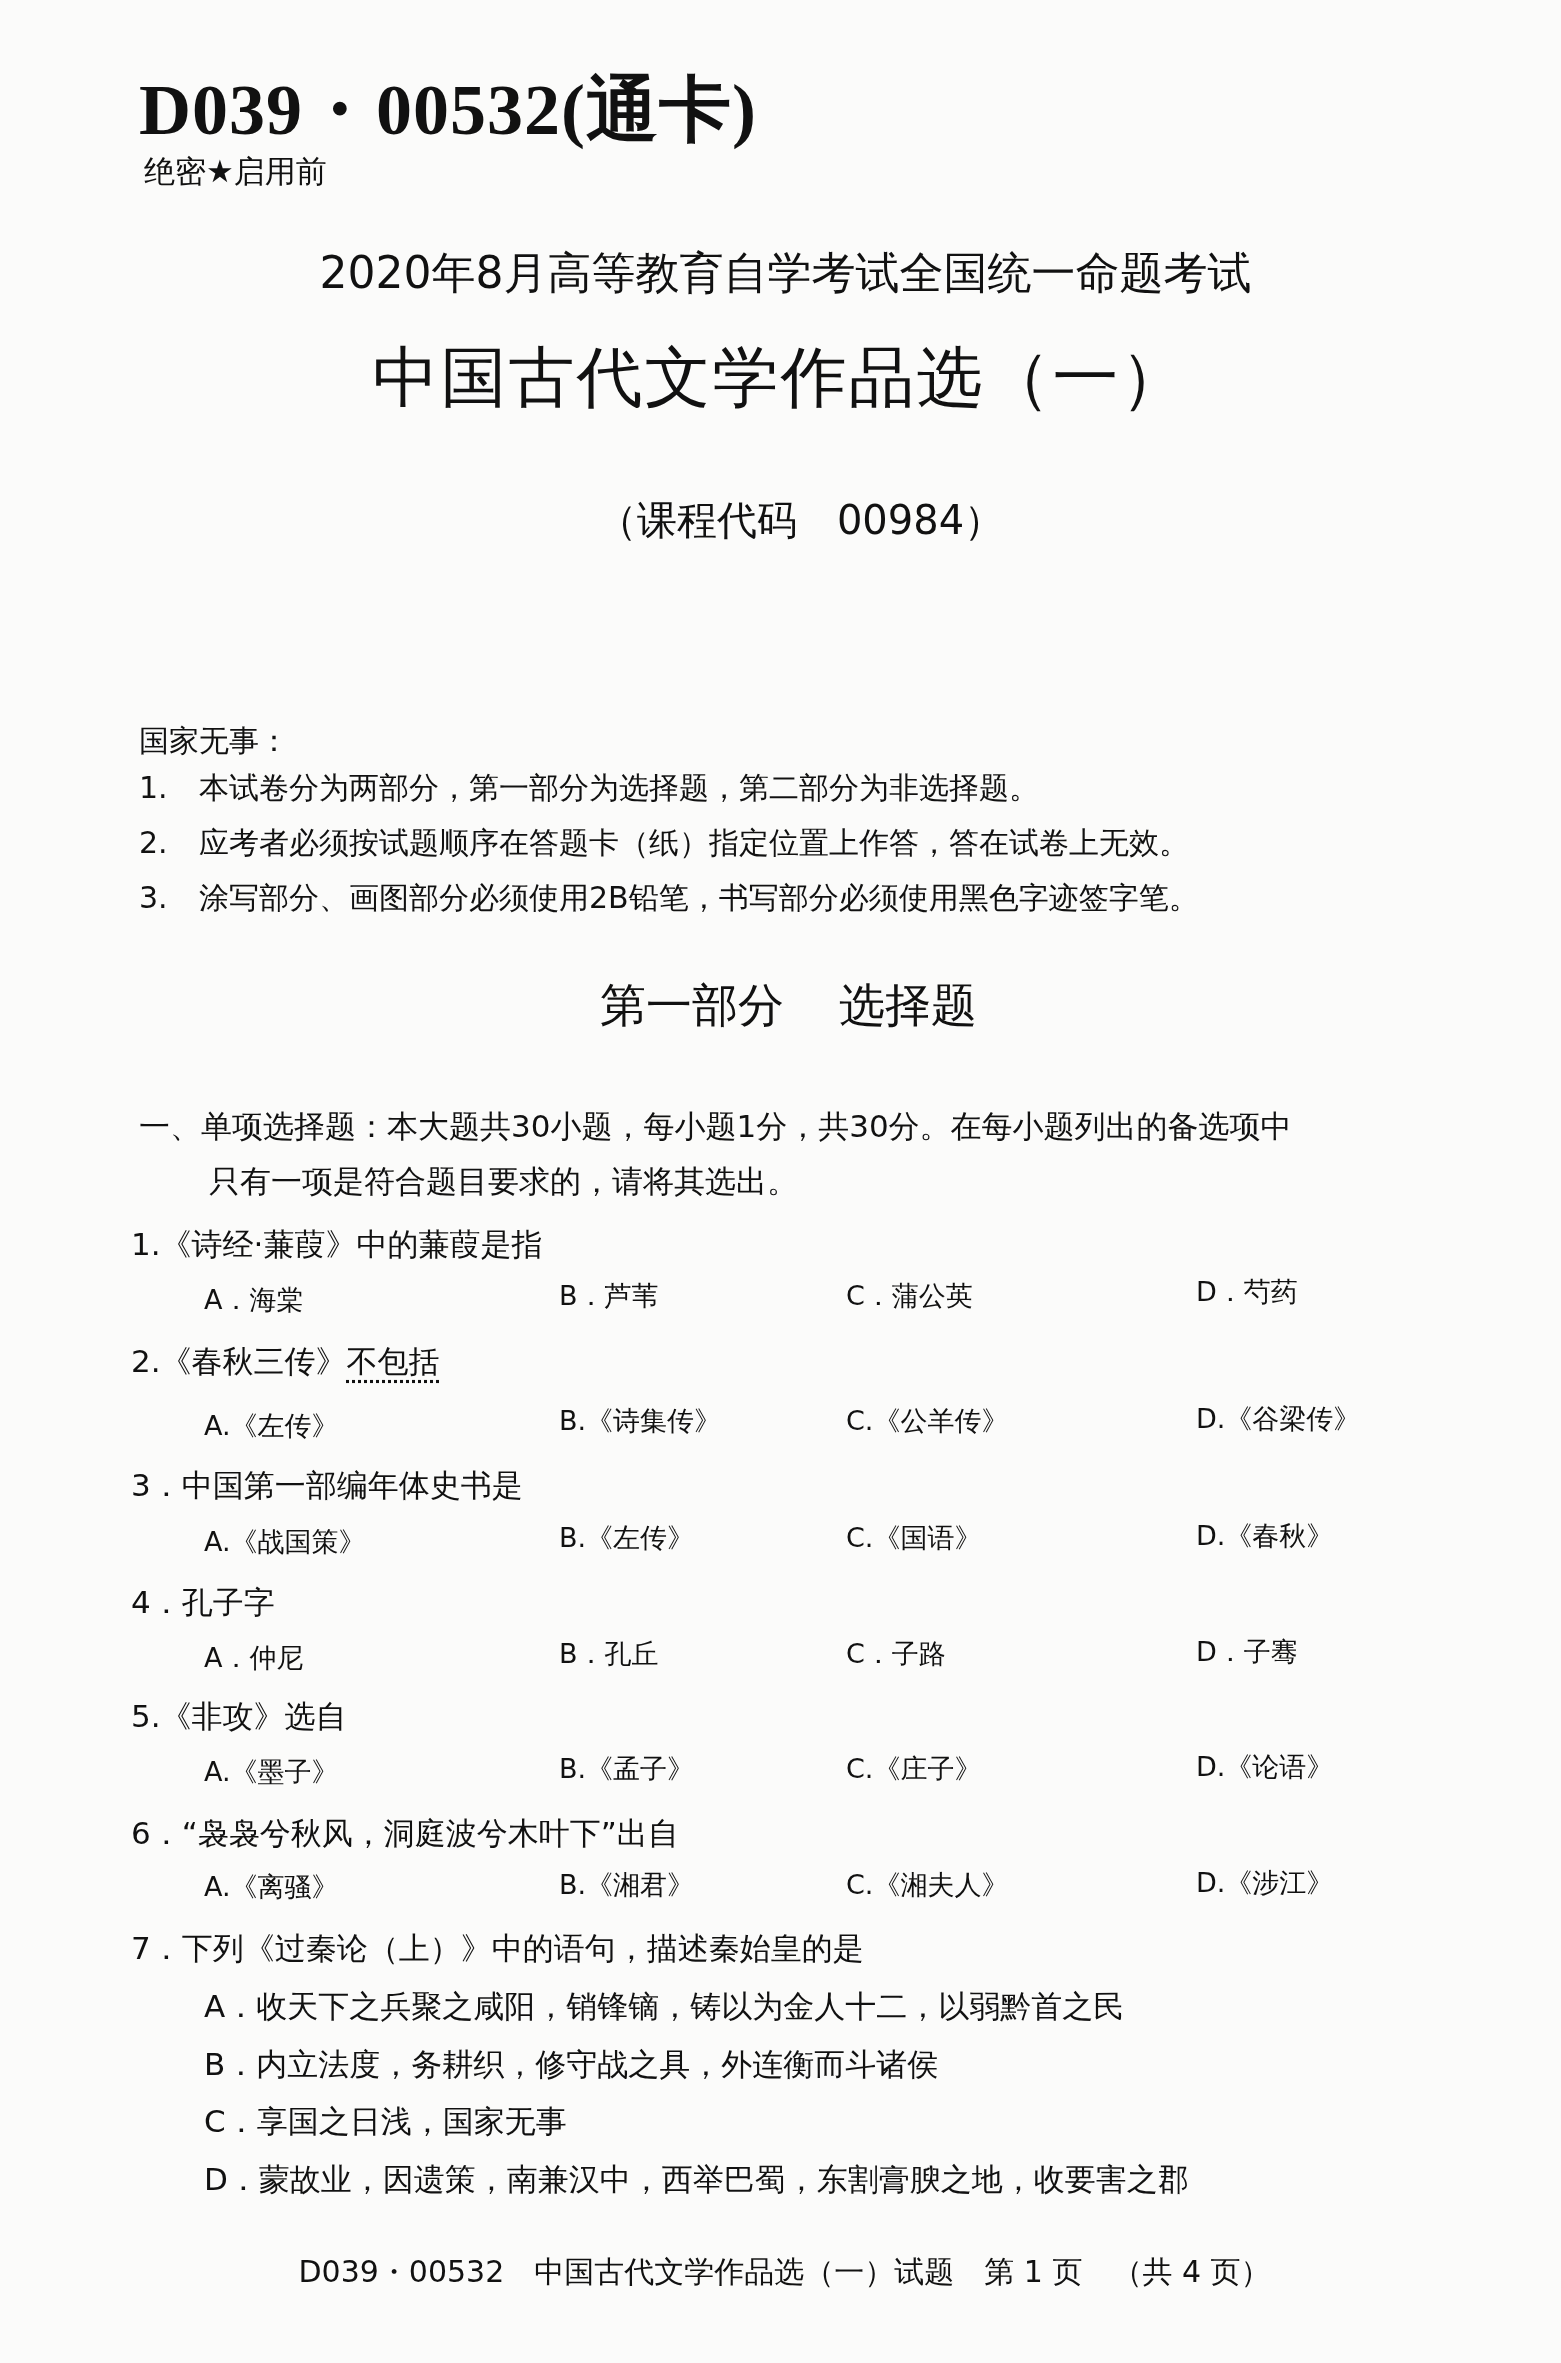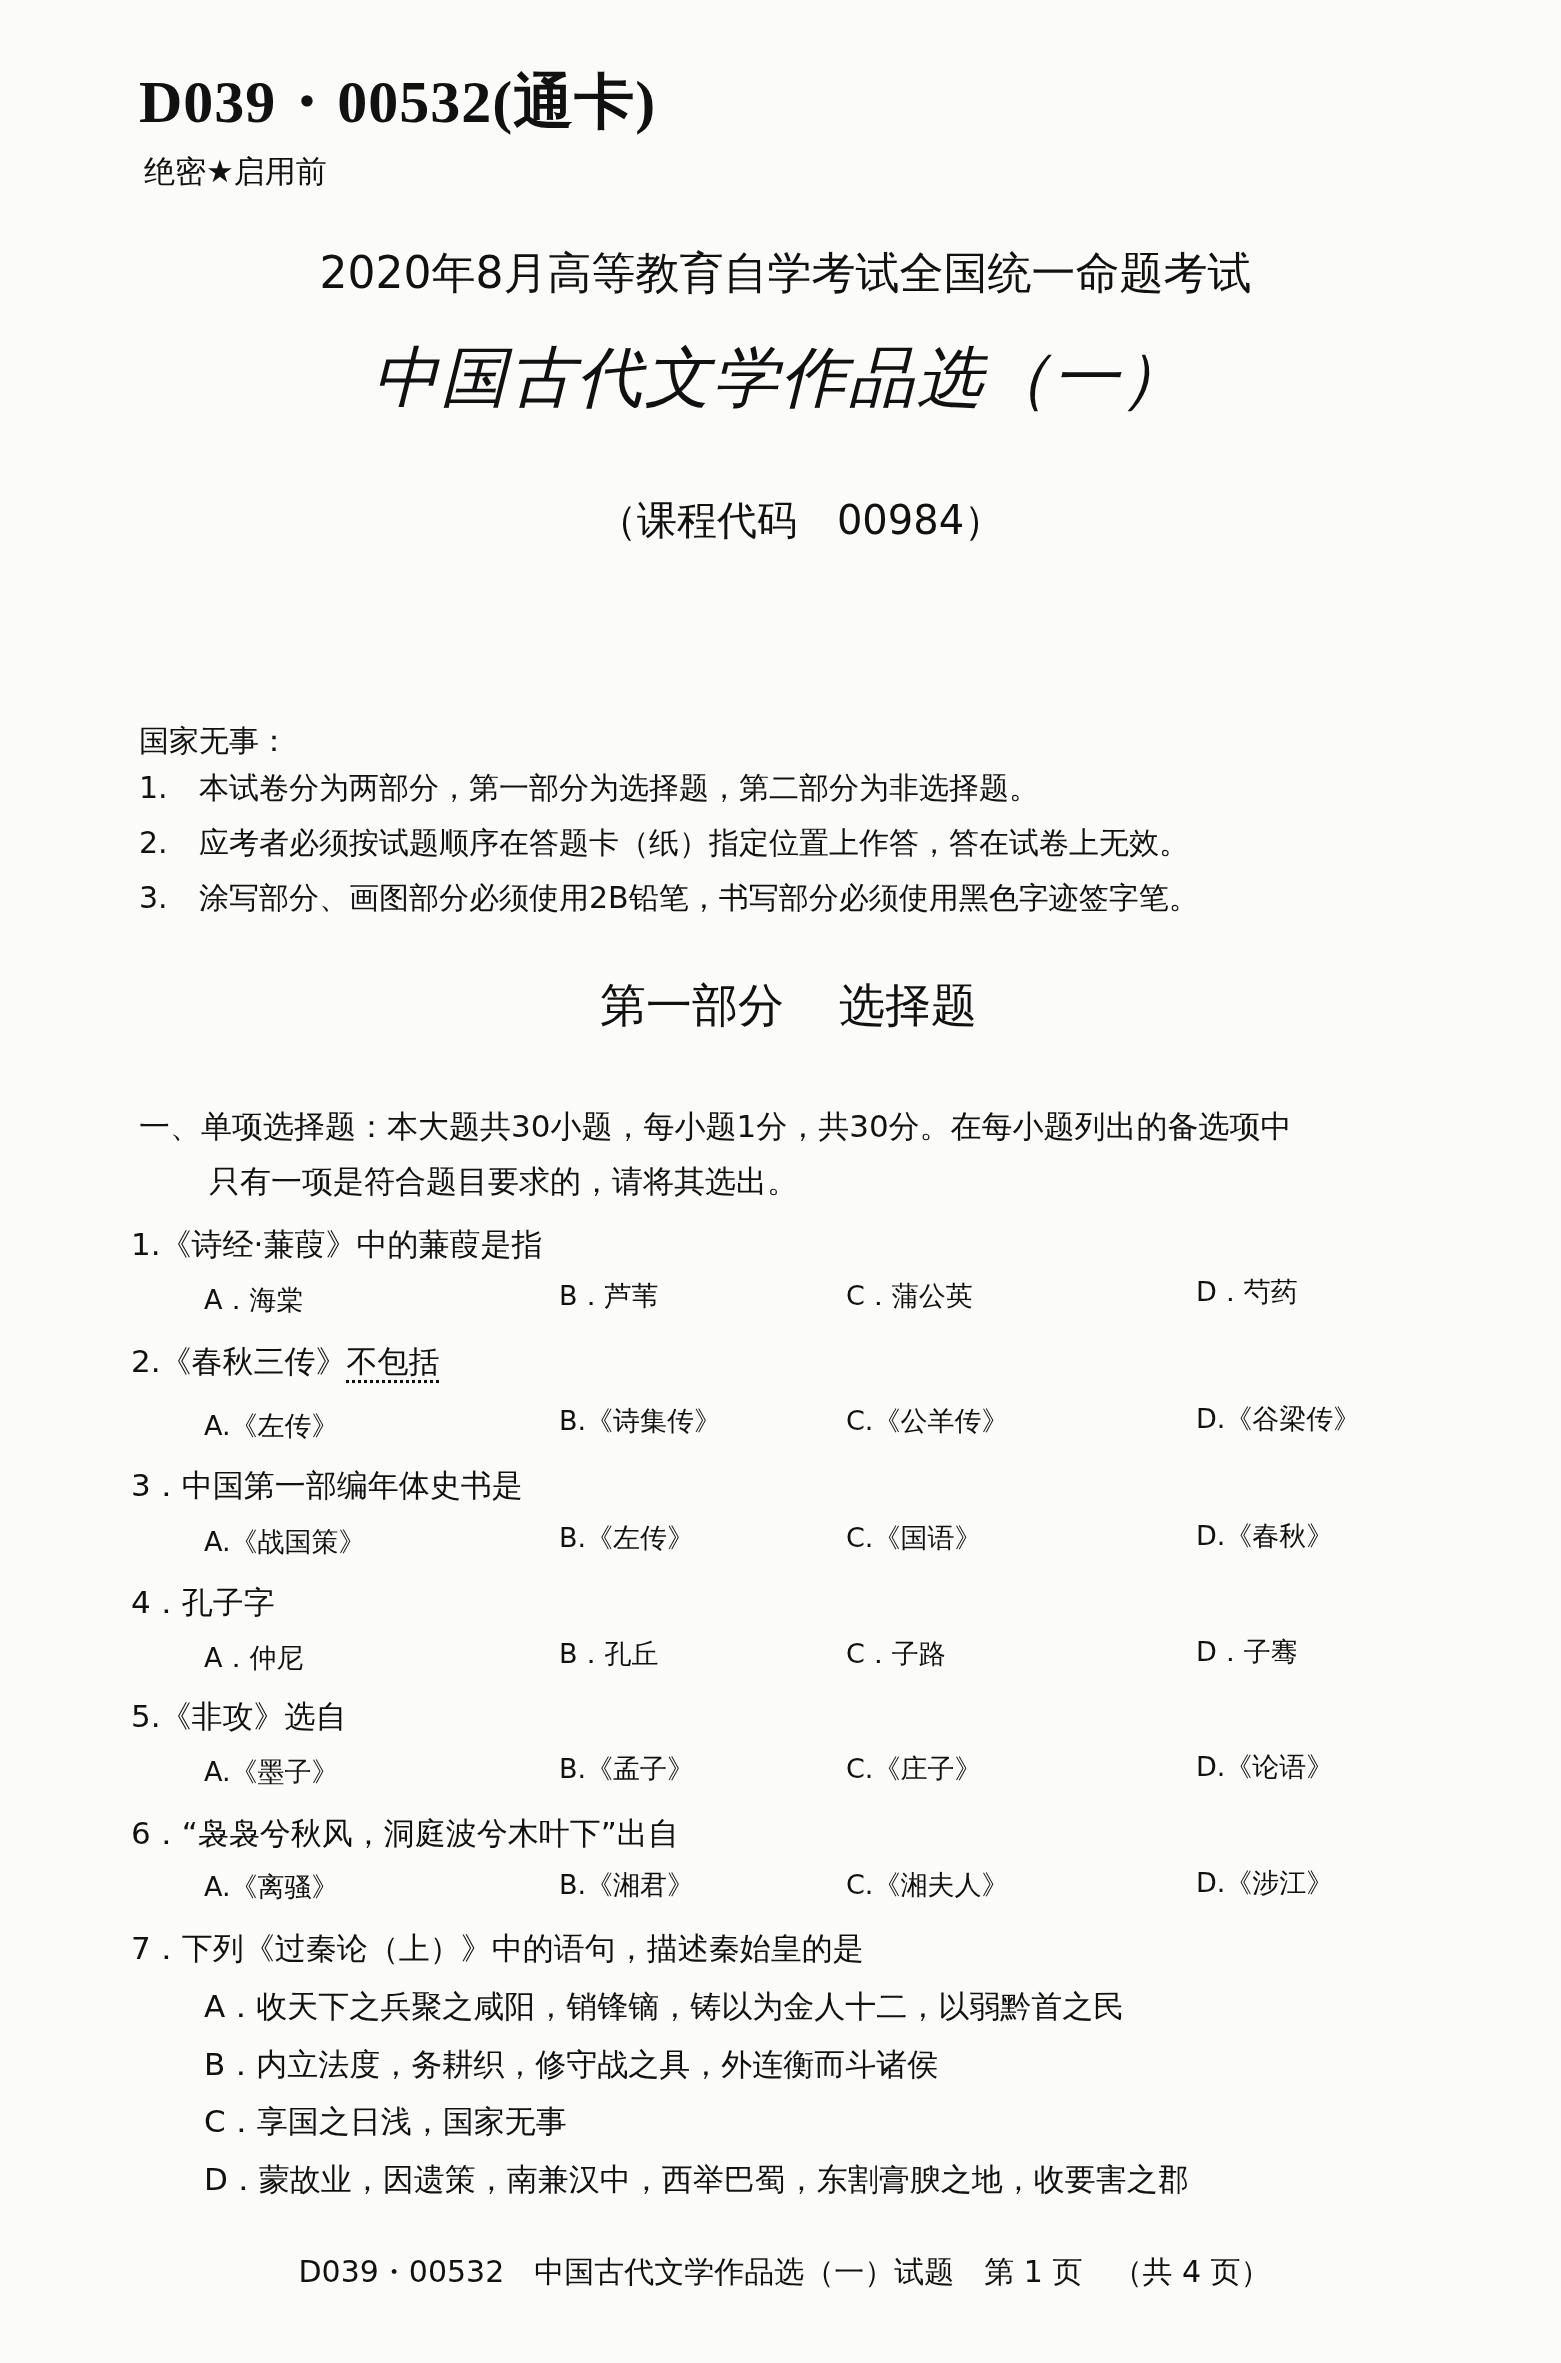--- a/index.html
+++ b/index.html
@@ -4,25 +4,25 @@
 <style>
   html, body { margin:0; padding:0; }
   body {
     width:1561px; height:2363px; position:relative; overflow:hidden;
     background:#fbfbfa; color:#111;
     font-family: "DejaVu Sans", "Liberation Sans", sans-serif;
   }
   .abs { position:absolute; white-space:nowrap; }
   .code {
     left:139px; top:62px; font-family:"Liberation Serif","DejaVu Serif",serif;
-    font-weight:bold; font-size:60px; letter-spacing:1px;
+    font-weight:bold; font-size:72px; letter-spacing:1px;
   }
   .secret { left:144px; top:151px; font-size:31px; }
   .exam-line { left:0; width:1561px; text-align:center; top:244px; font-size:44px; padding-left:10px; box-sizing:border-box; }
-  .title { left:0; width:1561px; text-align:center; top:333px; font-size:66px; letter-spacing:2px;font-style:italic; }
+  .title { left:0; width:1561px; text-align:center; top:333px; font-size:66px; letter-spacing:2px; }
   .course { left:0; width:1561px; text-align:center; top:493px; font-size:40px; padding-left:40px; box-sizing:border-box; }
   .notes-title { left:139px; top:721px; font-size:30px; }
   .note { left:139px; font-size:30px; }
   .note .num { display:inline-block; width:60px; }
   .part-title { left:0; width:1561px; text-align:center; top:975px; font-size:46px; padding-left:16px; box-sizing:border-box; }
   .part-title .gap { display:inline-block; width:55px; }
   .section { left:139px; font-size:31px; }
   .section2 { left:209px; font-size:31px; }
   .q { left:131px; font-size:31px; }
   .opt { font-size:27px; }

